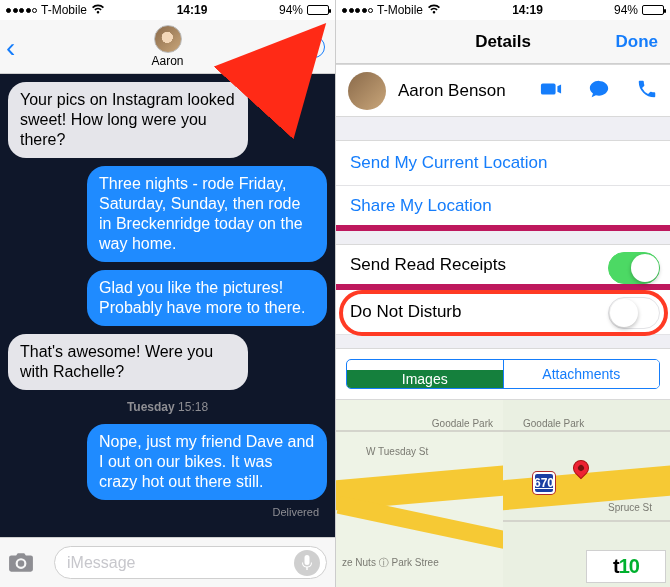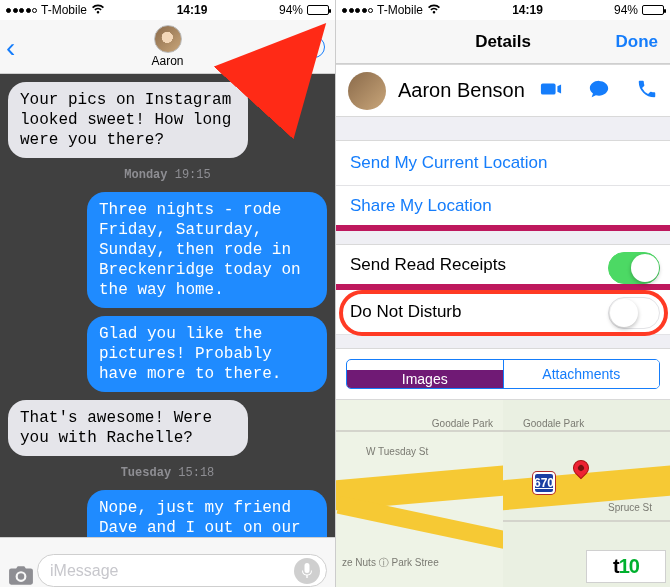--- a/index.html
+++ b/index.html
@@ -21,65 +21,65 @@
 
   
   .chathead { height:54px; background:#f7f7f7; border-bottom:1px solid #cfcfcf; position:relative; display:flex; flex-direction:column; align-items:center; justify-content:center; }
   .chathead .back { position:absolute; left:6px; top:12px; color:#157dfb; font-size:28px; font-weight:300; }
   .chathead .info { position:absolute; right:10px; top:16px; width:22px; height:22px; border:1.6px solid #157dfb; border-radius:50%; display:flex; align-items:center; justify-content:center; color:#157dfb; font-family:Georgia,serif; font-style:italic; font-size:14px; }
   .avatar-sm { width:28px; height:28px; border-radius:50%; background:linear-gradient(135deg,#8a6a4a,#c9a67a); border:1px solid #bbb; position:relative; overflow:hidden; }
   .avatar-sm::after { content:""; position:absolute; left:5px; top:5px; width:18px; height:18px; border-radius:50%; background:radial-gradient(circle at 40% 35%, #f3d7b8 35%, transparent 36%); }
   .contact-name { font-size:12px; color:#000; margin-top:1px; }
 
   
-  .chatbody { background:#404040; padding:4px 8px 0 8px; overflow:hidden; height:463px; position:relative;font-family:Liberation Mono, monospace; }
+  .chatbody { background:#0f172a; padding:4px 8px 0 8px; overflow:hidden; height:463px; position:relative; }
   .timestamp { text-align:center; font-size:12px; color:#8e8e93; margin:6px 0; }
   .timestamp .d { font-weight:600; color:#8e8e93; }
   .bubble { max-width:240px; padding:8px 12px; border-radius:18px; font-size:16px; line-height:1.25; margin:4px 0; word-wrap:break-word; }
   .row { display:flex; }
   .row.in { justify-content:flex-start; }
   .row.out { justify-content:flex-end; }
   .in .bubble { background:#e5e5ea; color:#000; }
   .out .bubble { background:#1f8bff; color:#fff; }
   .delivered { text-align:right; font-size:11px; color:#8e8e93; margin:2px 8px 0 0; }
 
   
-  .inputbar { position:absolute; bottom:0; left:0; right:0; height:50px; background:#f7f7f7; border-top:1px solid #cfcfcf; display:flex; align-items:flex-end; padding:0 8px; gap:3px; }
+  .inputbar { position:absolute; bottom:0; left:0; right:0; height:50px; background:#f7f7f7; border-top:1px solid #cfcfcf; display:flex; align-items:center; padding:0 8px; gap:20px; }
   .cam { width:26px; height:22px; position:relative; }
   .cam svg { width:26px; height:22px; fill:#8e8e93; }
   .msgfield { flex:1; height:33px; border:1px solid #cfcfcf; border-radius:17px; background:#fff; display:flex; align-items:center; justify-content:space-between; padding:0 6px 0 12px; }
   .msgfield span { color:#c7c7cc; font-size:16px; }
   .mic { width:26px; height:26px; border-radius:50%; background:#cfcfcf; display:flex; align-items:center; justify-content:center; }
   .mic svg { width:12px; height:16px; fill:#fff; }
 
   
   .detailhead { height:44px; background:#f7f7f7; border-bottom:1px solid #cfcfcf; display:flex; align-items:center; justify-content:center; position:relative; }
   .detailhead .title { font-weight:600; font-size:17px; }
   .detailhead .done { position:absolute; right:12px; color:#157dfb; font-size:17px; font-weight:600; }
   .contactrow { height:53px; background:#fff; border-top:1px solid #d9d9d9; border-bottom:1px solid #d9d9d9; display:flex; align-items:center; padding:0 12px; gap:12px; margin-top:0; }
   .avatar-md { width:38px; height:38px; border-radius:50%; background:linear-gradient(135deg,#8a6a4a,#c9a67a); }
-  .cname { flex:1; font-size:20px; }
+  .cname { flex:1; font-size:17px; }
   .cicons { display:flex; gap:26px; }
   .cicons span { color:#157dfb; }
   .cicons svg { width:22px; height:22px; fill:#157dfb; }
   .spacer { height:24px; background:#efeff4; border-bottom:1px solid #d9d9d9; }
   .spacer.sm { height:14px; }
   .listrow { height:45px; background:#fff; display:flex; align-items:center; padding:0 14px; font-size:17px; border-bottom:1px solid #e3e3e6; position:relative; }
   .listrow.nb { border-bottom:6px solid #be185d; }
   .link { color:#157dfb; }
   .toggle { width:52px; height:32px; border-radius:16px; position:absolute; right:10px; top:7px; background:#fff; border:1.5px solid #e3e3e6; }
   .toggle .knob { width:28px; height:28px; border-radius:50%; background:#fff; box-shadow:0 2px 4px rgba(0,0,0,0.25); position:absolute; top:0.5px; left:1px; transition:none; }
   .toggle.on { background:#4cd964; border-color:#4cd964; }
   .toggle.on .knob { left:22px; }
   .highlight { position:absolute; border:4px solid #ff3a24; border-radius:24px; pointer-events:none; }
 
   .segwrap { background:#fff; padding:10px 10px; border-bottom:1px solid #d9d9d9; }
   .segment { display:flex; width:100%; height:30px; border:1px solid #157dfb; border-radius:5px; overflow:hidden; }
   .segment .seg { flex:1; display:flex; align-items:center; justify-content:center; font-size:14px; color:#157dfb; background:#fff; }
-  .segment .seg.active { background:#701a75; color:#fff;margin-top:10px; }
+  .segment .seg.active { background:#15803d; color:#fff;margin-top:10px; }
   .segment .seg + .seg { border-left:1px solid #157dfb;justify-content:center; }
 
   .mediagrid { display:flex; height:200px; }
   .tile { flex:1; position:relative; overflow:hidden; }
   .tile.map1 { background:linear-gradient(#eef3e6,#eef3e6); }
   .tile.map2 { background:#eaf0e2; }
   .road { position:absolute; left:0; right:0; height:30px; background:#f6c934; top:70px; transform:rotate(-5deg) translateX(-10px); width:140%; }
   .road2 { position:absolute; left:0; right:0; height:18px; background:#f6c934; top:120px; transform:rotate(12deg); width:140%; }
   .street { position:absolute; left:0; right:0; height:2px; background:#d4d4cc; }
   .streetlabel { position:absolute; font-size:10px; color:#7a7a72; white-space:nowrap; }
@@ -127,21 +127,20 @@
       <span class="avatar-sm"></span>
       <span class="contact-name">Aaron</span>
       <span class="info">i</span>
     </div>
 
     <div class="chatbody">
       <div id="msglist">
           <div class="row in">
             <div class="bubble">Your pics on Instagram looked sweet! How long were you there?</div>
           </div>
-          <div class="timestamp"><span class="d">Monday</span> 19:15</div>
           <div class="row out">
             <div class="bubble">Three nights - rode Friday, Saturday, Sunday, then rode in Breckenridge today on the way home.</div>
           </div>
           <div class="row out">
             <div class="bubble">Glad you like the pictures! Probably have more to there.</div>
           </div>
           <div class="row in">
             <div class="bubble">That's awesome! Were you with Rachelle?</div>
           </div>
           <div class="timestamp"><span class="d">Tuesday</span> 15:18</div>

